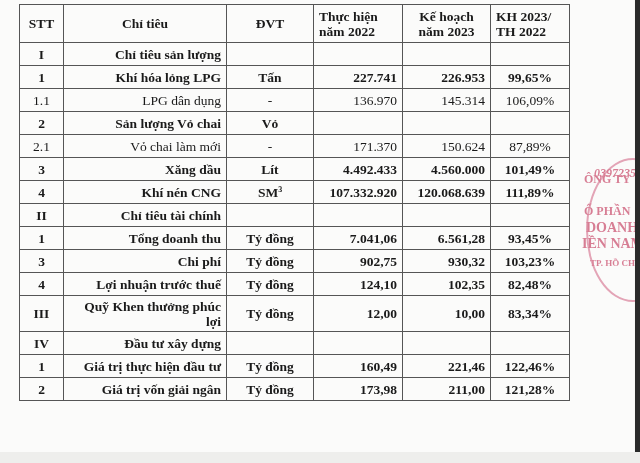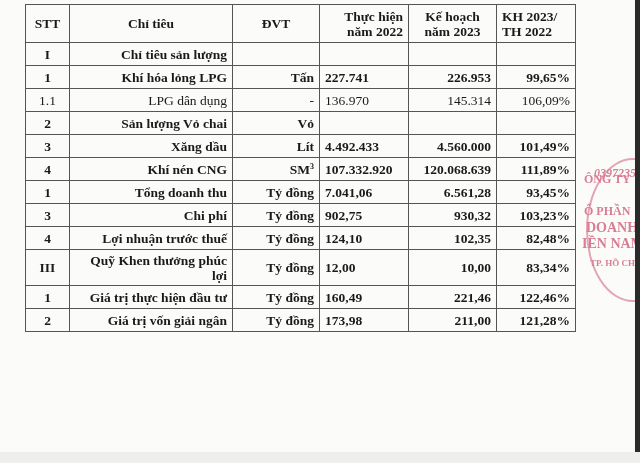--- a/index.html
+++ b/index.html
@@ -16,40 +16,40 @@
   }
   .right-edge {
     position: absolute; right: 0; top: 0; width: 5px; height: 452px;
     background: #2a2a2a;
   }
   .bottom-strip {
     position: absolute; left: 0; top: 452px; width: 640px; height: 11px;
     background: #eeeeec;
   }
   table.report {
-    position: absolute; left: 25px; top: 4px;
+    position: absolute; left: 19px; top: 4px;
     border-collapse: collapse;
     font-size: 13.5px;
   }
   table.report td, table.report th {
     border: 1px solid #555;
     padding: 0 5px;
     height: 22px;
     line-height: 15px;
     white-space: nowrap;
   }
   table.report th {
     height: 37px; font-weight: bold; text-align: center;
   }
   .c-stt { width: 33px; text-align: center; }
   .c-name { width: 152px; text-align: right; }
-  .c-unit { width: 76px; text-align: right; }
-  .c-num1 { width: 78px; }
+  .c-unit { width: 76px; text-align: center; }
+  .c-num1 { width: 78px; text-align: right; }
   .c-num2 { width: 77px; text-align: right; }
-  .c-pct { width: 68px; text-align: right; }
+  .c-pct { width: 68px; text-align: center; }
   tr.bold td { font-weight: bold; }
   tr.tall td { height: 35px; }
   .wrap { white-space: normal !important; }
   sup { font-size: 8px; line-height: 0; }
   .stamp {
     position: absolute; left: 586px; top: 158px; width: 80px; height: 140px;
     color: #c94a6a; opacity: 0.7; font-weight: bold; font-size: 12px;
     font-family: "Liberation Serif", serif;
   }
   .stamp .ring {
@@ -61,21 +61,21 @@
 </head>
 <body>
 
 <div class="page">
   <table class="report">
     <thead>
       <tr>
         <th class="c-stt">STT</th>
         <th class="c-name">Chỉ tiêu</th>
         <th class="c-unit">ĐVT</th>
-        <th class="c-num1 wrap" style="text-align:right">Thực hiện năm 2022</th>
+        <th class="c-num1 wrap" style="text-align:left">Thực hiện năm 2022</th>
         <th class="c-num2 wrap" style="text-align:center">Kế hoạch năm 2023</th>
         <th class="c-pct wrap" style="text-align:left">KH 2023/ TH 2022</th>
       </tr>
     </thead>
     <tbody id="tbody">
         <tr class="bold">
           <td class="c-stt"><span>I</span></td>
           <td class="c-name"><span>Chỉ tiêu sản lượng</span></td>
           <td class="c-unit"><span></span></td>
           <td class="c-num1"><span></span></td>
@@ -99,37 +99,53 @@
           <td class="c-pct"><span>106,09%</span></td>
         </tr>
         <tr class="bold">
           <td class="c-stt"><span>2</span></td>
           <td class="c-name"><span>Sản lượng Vỏ chai</span></td>
           <td class="c-unit"><span>Vỏ</span></td>
           <td class="c-num1"><span></span></td>
           <td class="c-num2"><span></span></td>
           <td class="c-pct"><span></span></td>
         </tr>
+        <tr>
+          <td class="c-stt"><span>2.1</span></td>
+          <td class="c-name"><span>Vỏ chai làm mới</span></td>
+          <td class="c-unit"><span>-</span></td>
+          <td class="c-num1"><span>171.370</span></td>
+          <td class="c-num2"><span>150.624</span></td>
+          <td class="c-pct"><span>87,89%</span></td>
+        </tr>
         <tr class="bold">
           <td class="c-stt"><span>3</span></td>
           <td class="c-name"><span>Xăng dầu</span></td>
           <td class="c-unit"><span>Lít</span></td>
           <td class="c-num1"><span>4.492.433</span></td>
           <td class="c-num2"><span>4.560.000</span></td>
           <td class="c-pct"><span>101,49%</span></td>
         </tr>
         <tr class="bold">
           <td class="c-stt"><span>4</span></td>
           <td class="c-name"><span>Khí nén CNG</span></td>
           <td class="c-unit"><span>SM</span><sup>3</sup></td>
           <td class="c-num1"><span>107.332.920</span></td>
           <td class="c-num2"><span>120.068.639</span></td>
           <td class="c-pct"><span>111,89%</span></td>
         </tr>
         <tr class="bold">
+          <td class="c-stt"><span>II</span></td>
+          <td class="c-name"><span>Chỉ tiêu tài chính</span></td>
+          <td class="c-unit"><span></span></td>
+          <td class="c-num1"><span></span></td>
+          <td class="c-num2"><span></span></td>
+          <td class="c-pct"><span></span></td>
+        </tr>
+        <tr class="bold">
           <td class="c-stt"><span>1</span></td>
           <td class="c-name"><span>Tổng doanh thu</span></td>
           <td class="c-unit"><span>Tỷ đồng</span></td>
           <td class="c-num1"><span>7.041,06</span></td>
           <td class="c-num2"><span>6.561,28</span></td>
           <td class="c-pct"><span>93,45%</span></td>
         </tr>
         <tr class="bold">
           <td class="c-stt"><span>3</span></td>
           <td class="c-name"><span>Chi phí</span></td>
@@ -146,20 +162,28 @@
           <td class="c-num2"><span>102,35</span></td>
           <td class="c-pct"><span>82,48%</span></td>
         </tr>
         <tr class="bold tall">
           <td class="c-stt"><span>III</span></td>
           <td class="c-name wrap"><span>Quỹ Khen thưởng phúc lợi</span></td>
           <td class="c-unit"><span>Tỷ đồng</span></td>
           <td class="c-num1"><span>12,00</span></td>
           <td class="c-num2"><span>10,00</span></td>
           <td class="c-pct"><span>83,34%</span></td>
+        </tr>
+        <tr class="bold">
+          <td class="c-stt"><span>IV</span></td>
+          <td class="c-name"><span>Đầu tư xây dựng</span></td>
+          <td class="c-unit"><span></span></td>
+          <td class="c-num1"><span></span></td>
+          <td class="c-num2"><span></span></td>
+          <td class="c-pct"><span></span></td>
         </tr>
         <tr class="bold">
           <td class="c-stt"><span>1</span></td>
           <td class="c-name"><span>Giá trị thực hiện đầu tư</span></td>
           <td class="c-unit"><span>Tỷ đồng</span></td>
           <td class="c-num1"><span>160,49</span></td>
           <td class="c-num2"><span>221,46</span></td>
           <td class="c-pct"><span>122,46%</span></td>
         </tr>
         <tr class="bold">

